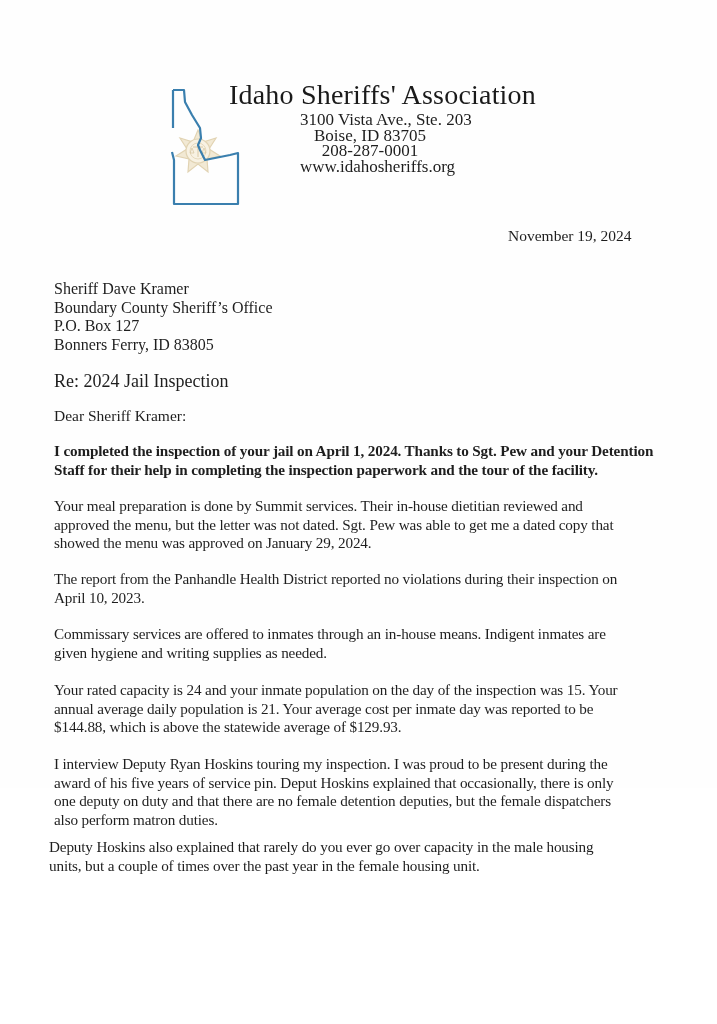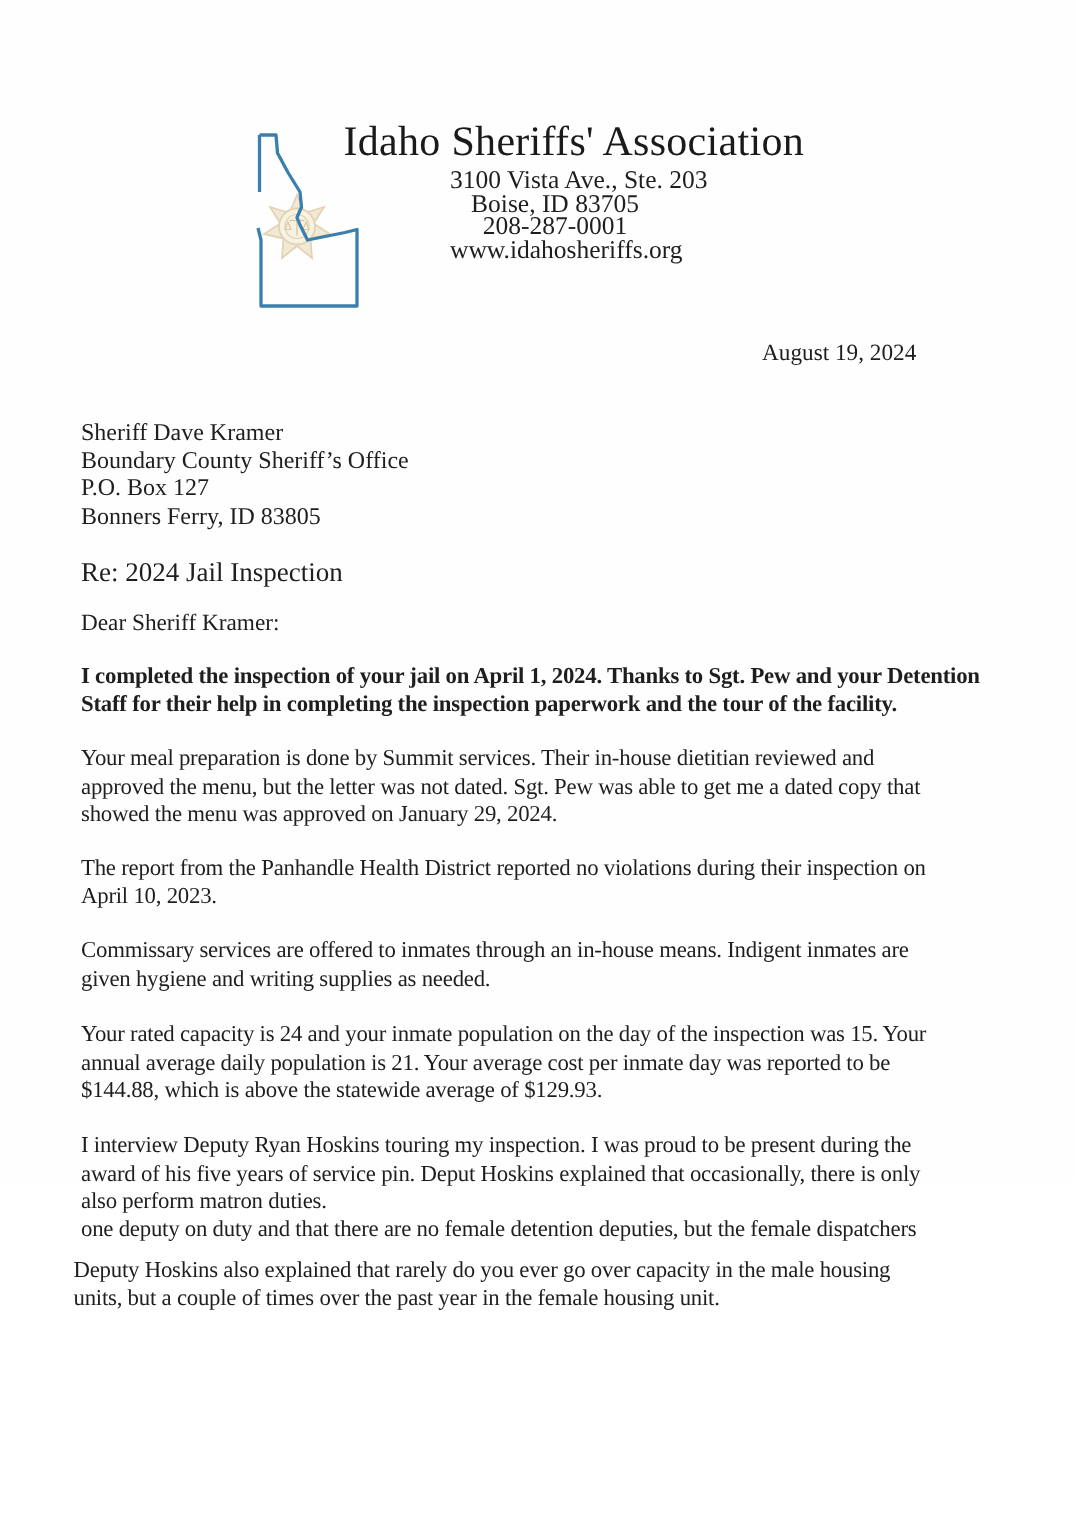--- a/index.html
+++ b/index.html
@@ -124,21 +124,21 @@
 
   <div class="org-name">Idaho Sheriffs' Association</div>
 
   <div class="org-addr">
     <div>3100 Vista Ave., Ste. 203</div>
     <div>Boise, ID 83705</div>
     <div>208-287-0001</div>
     <div>www.idahosheriffs.org</div>
   </div>
 
-  <div class="date">August 19, 2024</div>
+  <div class="date">November 19, 2024</div>
 
   <div class="recipient">
     <div>Sheriff Dave Kramer</div>
     <div>Boundary County Sheriff’s Office</div>
     <div>P.O. Box 127</div>
     <div>Bonners Ferry, ID  83805</div>
   </div>
 
   <div class="re">Re:  2024 Jail Inspection</div>
 
@@ -167,22 +167,22 @@
 
   <div class="para" id="p5">
     <span class="line">Your rated capacity is 24 and your inmate population on the day of the inspection was 15.   Your</span>
     <span class="line">annual average daily population is 21.  Your average cost per inmate day was reported to be</span>
     <span class="line">$144.88, which is above the statewide average of $129.93.</span>
   </div>
 
   <div class="para" id="p6">
     <span class="line">I interview Deputy Ryan Hoskins touring my inspection.  I was proud to be present during the</span>
     <span class="line">award of his five years of service pin.  Deput Hoskins explained that occasionally, there is only</span>
+    <span class="line">one deputy on duty and that there are no female detention deputies, but the female dispatchers</span>
     <span class="line">also perform matron duties.</span>
-    <span class="line">one deputy on duty and that there are no female detention deputies, but the female dispatchers</span>
   </div>
 
   <div class="para" id="p7">
     <span class="line">Deputy Hoskins also explained that rarely do you ever go over capacity in the male housing</span>
     <span class="line">units, but a couple of times over the past year in the female housing unit.</span>
   </div>
 
 </div>
 
 </body></html>

